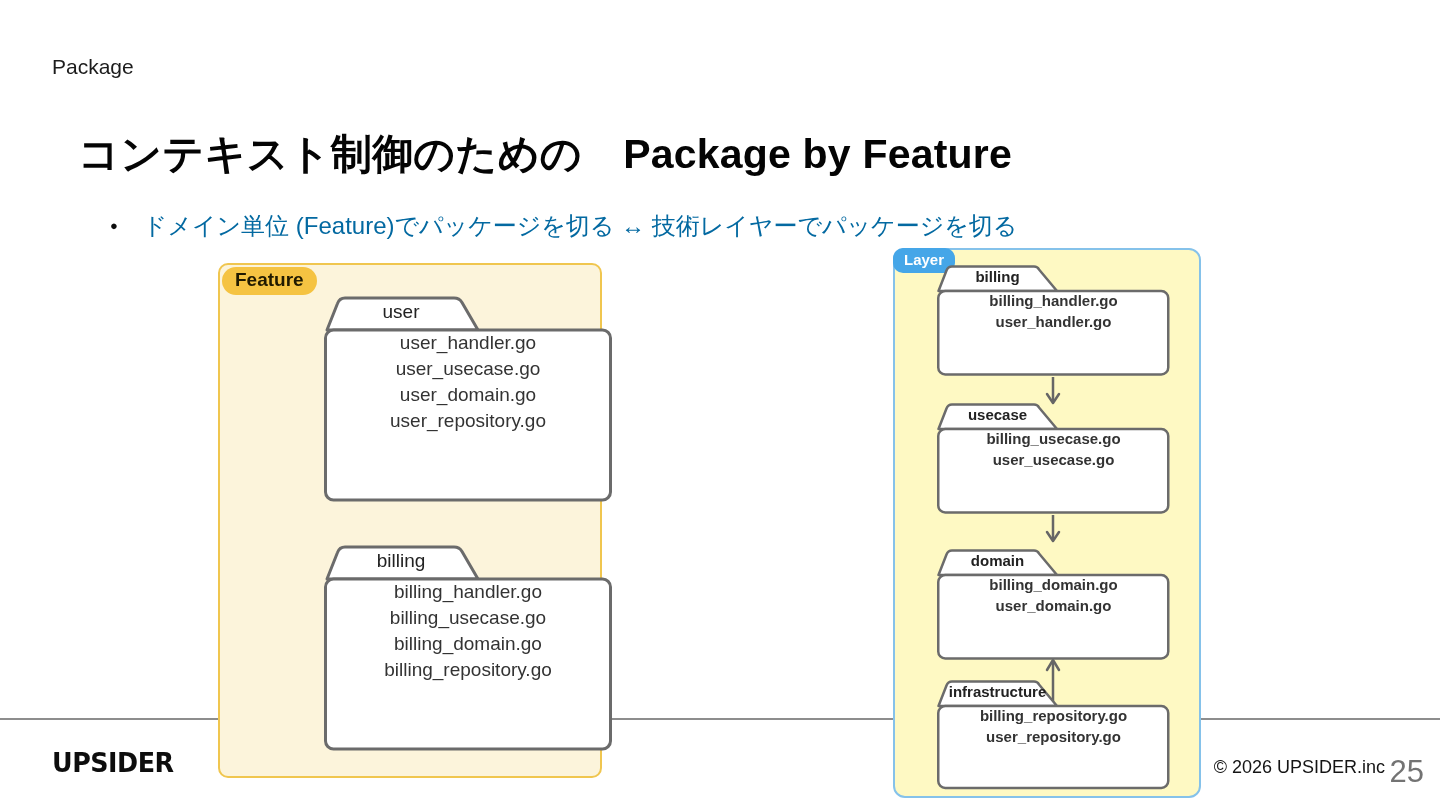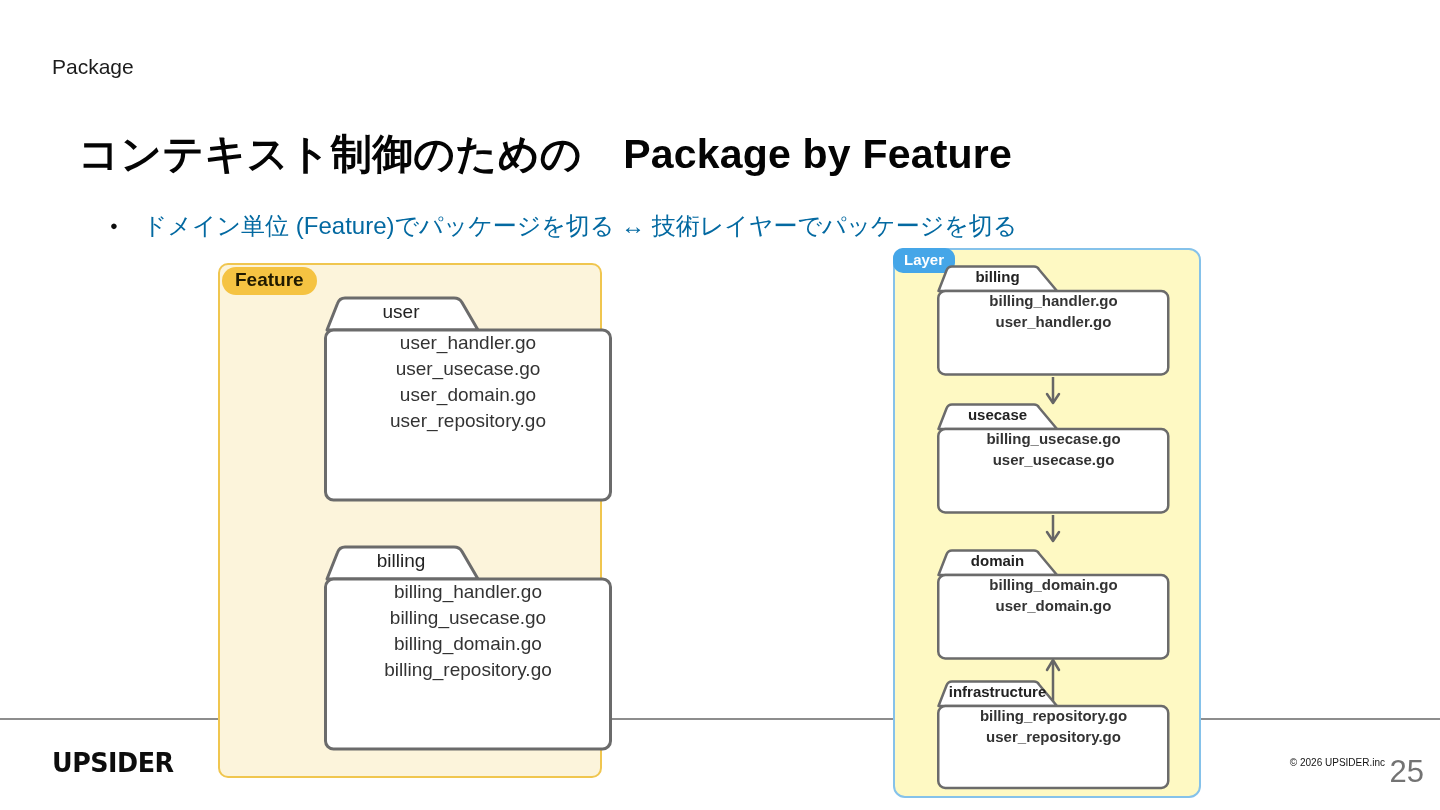--- a/index.html
+++ b/index.html
@@ -16,21 +16,21 @@
   .title { left:78px; top:127px; font-size:41px; font-weight:700; color:#040404; letter-spacing:0.2px; white-space:nowrap; }
   .bullet-row { left:110px; top:209px; display:flex; align-items:flex-start; white-space:nowrap; }
   .bullet-dot { font-size:13px; line-height:34px; margin-right:25px; color:#0c0c0c; }
   .bullet-text { font-size:24px; line-height:34px; color:#0369a1; }
 
   
   .divider { left:0; top:718px; width:1440px; height:2px; background:#8d8d8d; }
   .logo { left:52px; top:747px; font-family:"DejaVu Sans","Liberation Sans",sans-serif;
           font-size:27px; font-weight:800; letter-spacing:-0.5px; color:#0d0d0d;
           transform:scaleX(0.94); transform-origin:left center; }
-  .copyright { top:757px; right:55px; font-size:10px; color:#141414; }
+  .copyright { top:757px; right:55px; font-size:18px; color:#141414; }
   .page-number { top:754px; right:16px; font-size:31px; color:#737373; }
 
   
   .feature-box { left:218px; top:263px; width:384px; height:515px;
     background:#FCF4DB; border:2px solid #F0C64F; border-radius:10px; }
   .layer-box { left:893px; top:248px; width:308px; height:550px;
     background:#fef9c3; border:2px solid #85C2EA; border-radius:12px; }
   .feature-tag { left:2px; top:2px; background:#F5C342; color:#201a00;
     font-size:19px; font-weight:700; padding:2px 13px 4px; border-radius:14px; }
   .layer-tag { left:-2px; top:-2px; background:#45A6E8; color:#ffffff;

